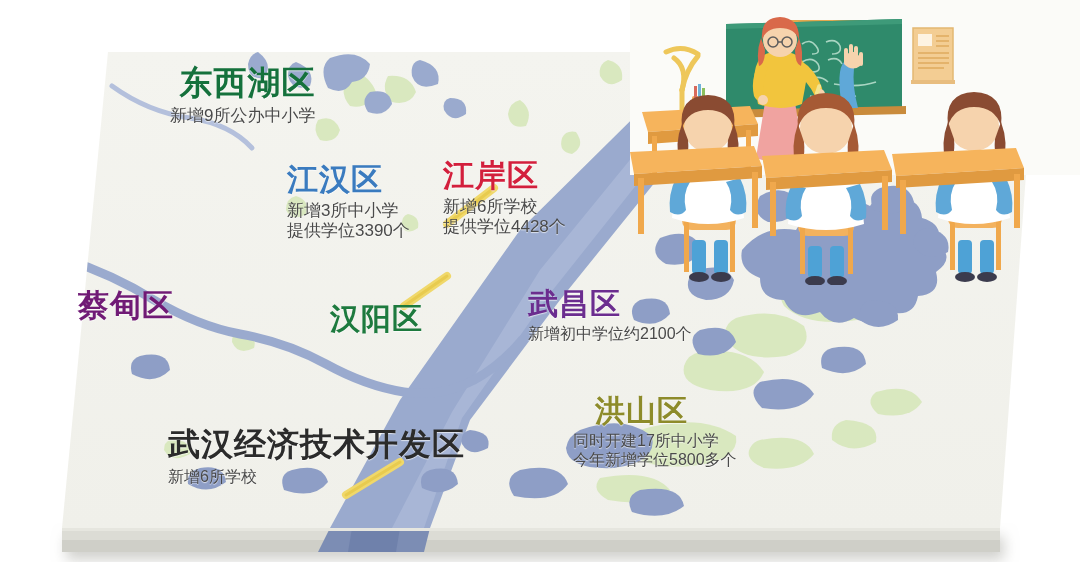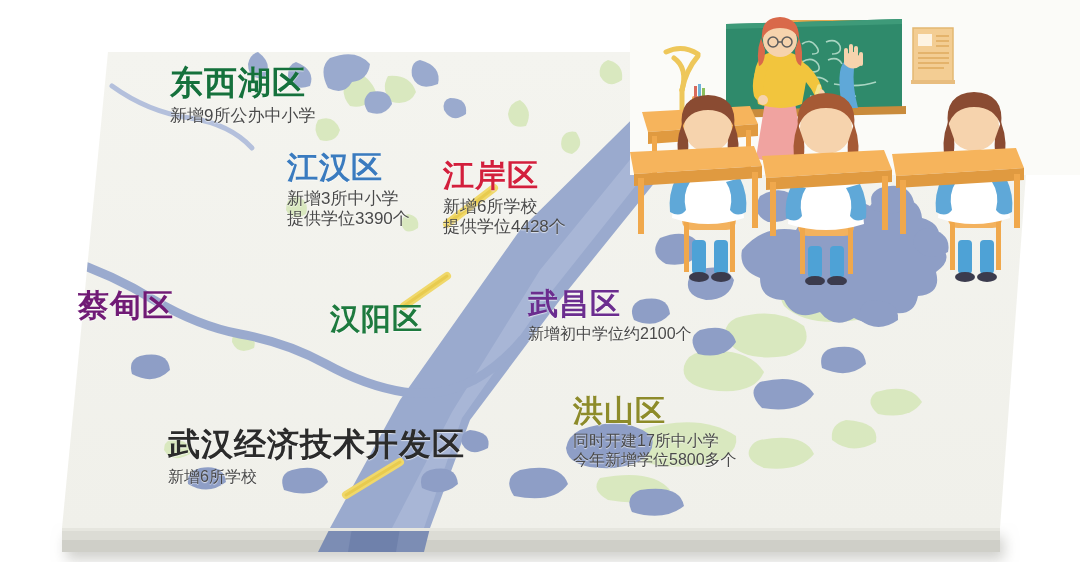--- a/index.html
+++ b/index.html
@@ -29,21 +29,21 @@
     line-height:1.22;
     letter-spacing:0px;
     text-shadow:0 1px 1px rgba(255,255,255,.7);
   }
   .label .sub div{white-space:nowrap;}
 
   #lbl-dongxihu{left:170px;top:66px;}
   #lbl-dongxihu .title{font-size:33px;color:#15713c;}
   #lbl-dongxihu .sub{font-size:17px;margin-top:5px;}
 
-  #lbl-jianghan{left:287px;top:152px;}
+  #lbl-jianghan{left:287px;top:164px;}
   #lbl-jianghan .title{font-size:31px;color:#3a7bbf;}
   #lbl-jianghan .sub{font-size:17px;margin-top:4px;}
 
   #lbl-jiangan{left:443px;top:160px;}
   #lbl-jiangan .title{font-size:31px;color:#d31f3c;}
   #lbl-jiangan .sub{font-size:17px;margin-top:4px;}
 
   #lbl-caidian{left:78px;top:290px;}
   #lbl-caidian .title{font-size:31px;color:#4d4d4d;}
   #lbl-caidian .sub{font-size:17px;margin-top:4px;}
@@ -180,21 +180,21 @@
       <g>
         <polygon points="330,528 430,528 424,552 318,552" fill="#7c8db4"></polygon>
         <polygon points="352,528 400,528 396,552 348,552" fill="#6f81ab"></polygon>
       </g>
 
       <polygon points="62,528 1000,528 1000,531 62,531" fill="#e6e6df"></polygon>
     </svg>
   </div>
 
   <div class="label" id="lbl-dongxihu">
-    <div class="title" style="color: rgb(21, 113, 60);">东西湖区</div>
+    <div class="title" style="color: rgb(21, 113, 60); text-align: right;">东西湖区</div>
     <div class="sub">
       <div>新增9所公办中小学</div>
     </div>
   </div>
 
   <div class="label" id="lbl-jianghan">
     <div class="title" style="color: rgb(58, 123, 191);">江汉区</div>
     <div class="sub">
       <div>新增3所中小学</div>
       <div>提供学位3390个</div>
@@ -218,21 +218,21 @@
   </div>
 
   <div class="label" id="lbl-wuchang">
     <div class="title" style="color: rgb(107, 45, 143);">武昌区</div>
     <div class="sub">
       <div>新增初中学位约2100个</div>
     </div>
   </div>
 
   <div class="label" id="lbl-hongshan">
-    <div class="title" style="color: rgb(141, 139, 42);">洪山区</div>
+    <div class="title" style="color: rgb(141, 139, 42); margin-left: 22px;">洪山区</div>
     <div class="sub">
       <div>同时开建17所中小学</div>
       <div>今年新增学位5800多个</div>
     </div>
   </div>
 
   <div class="label" id="lbl-kaifaqu">
     <div class="title" style="color: rgb(43, 43, 43);">武汉经济技术开发区</div>
     <div class="sub">
       <div>新增6所学校</div>

